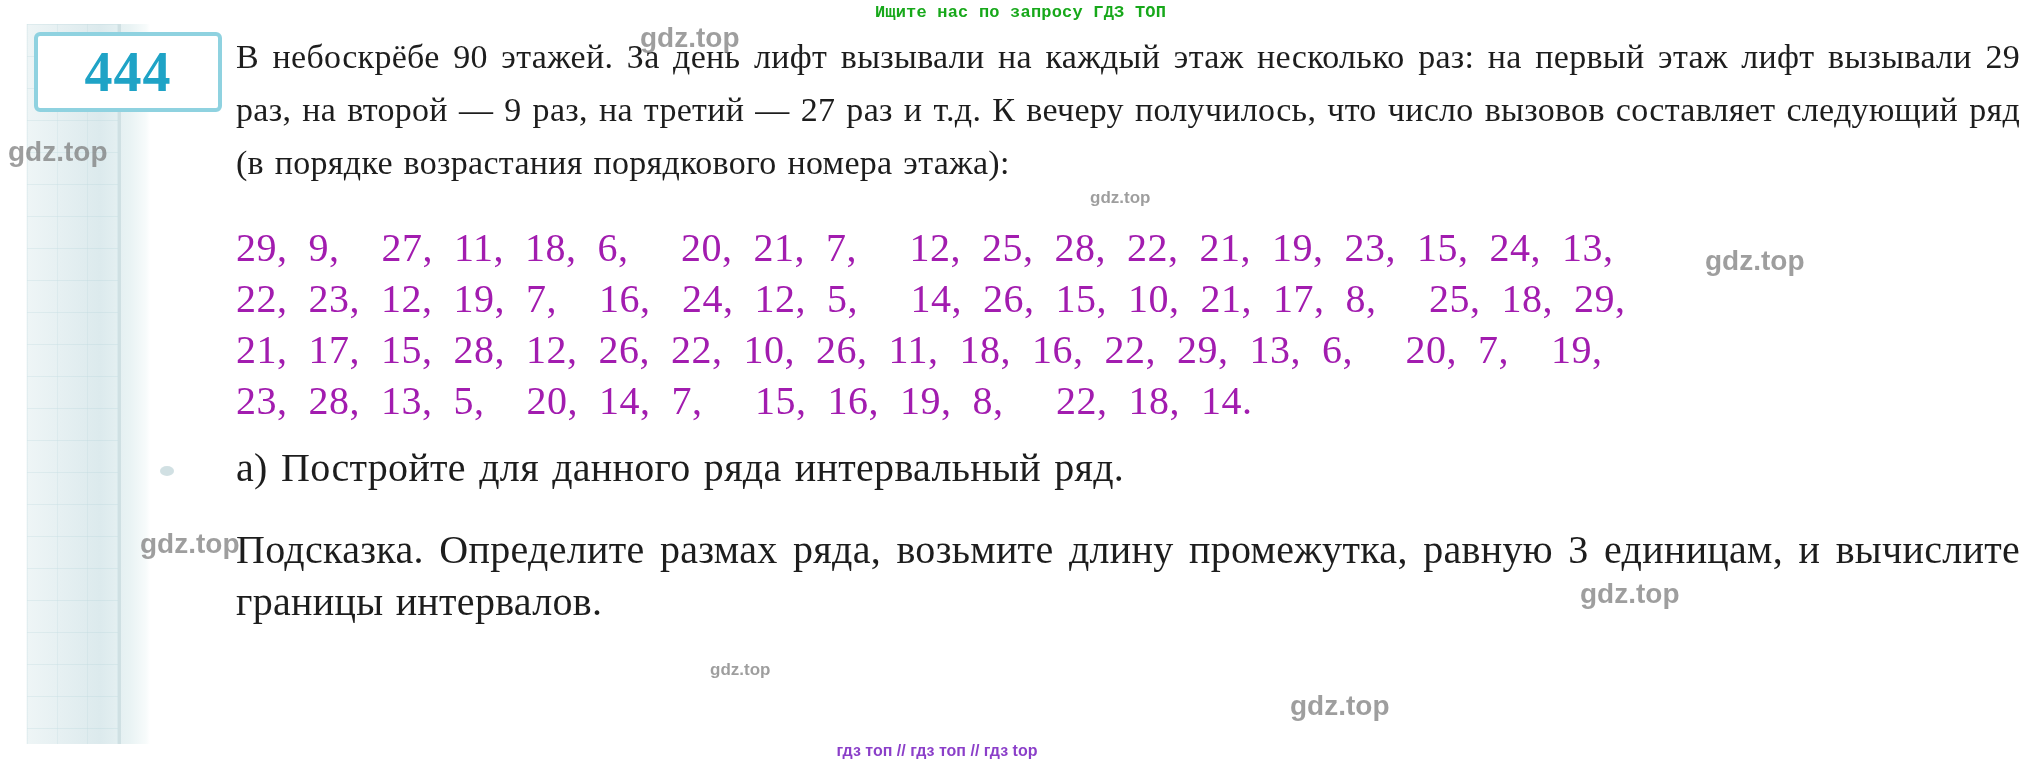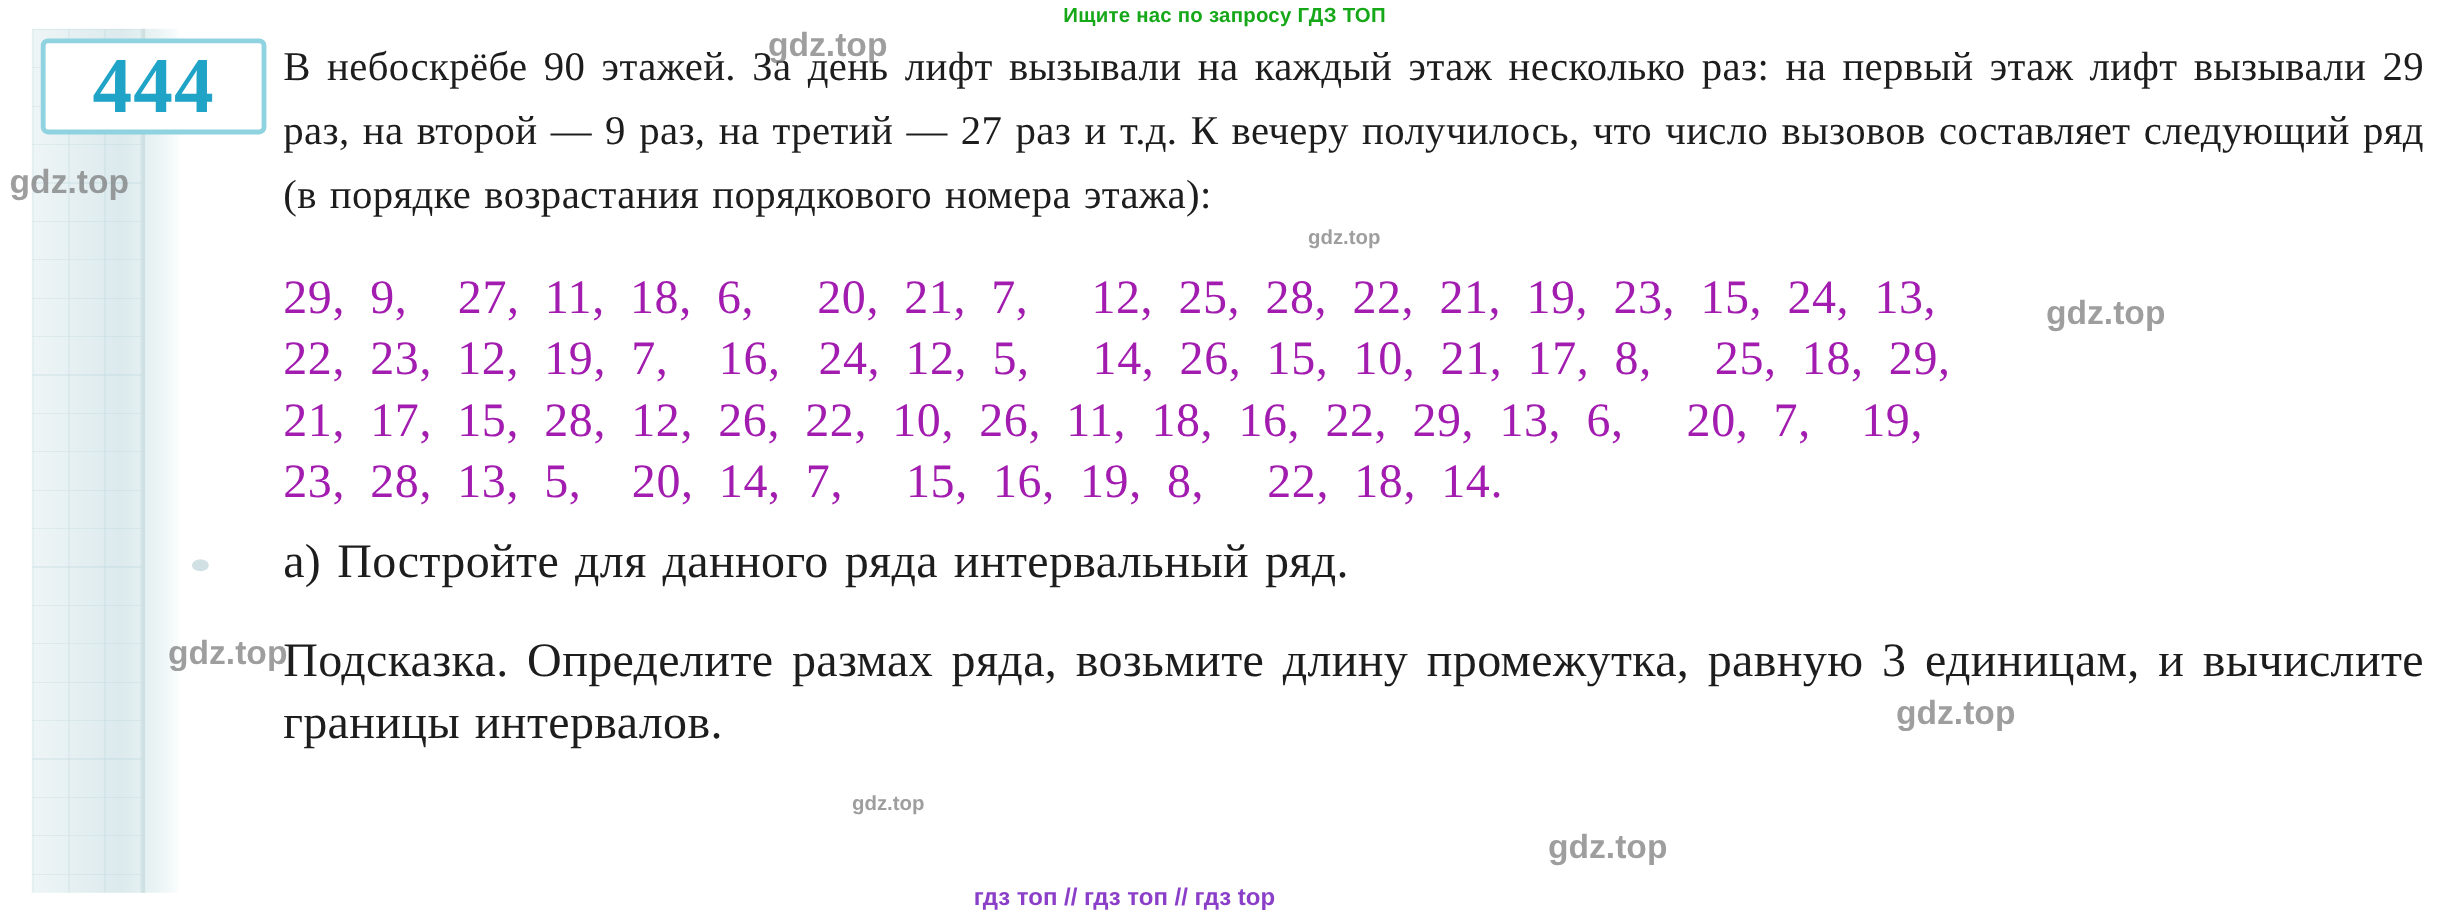--- a/index.html
+++ b/index.html
@@ -15,37 +15,37 @@
     font-family: "Liberation Serif", serif;
   }
 
   
   .top-promo {
     position: absolute;
     top: 0;
     left: 0;
     width: 2041px;
     text-align: center;
-    font-family: Liberation Sans, sans-serif;
+    font-family: Liberation Mono, monospace;
     font-size: 17px;
     font-weight: bold;
     color: #17a81a;
     padding-top: 3px;
     letter-spacing: 0.2px;
   }
 
   
   .bottom-promo {
     position: absolute;
     bottom: 4px;
     left: 0;
     width: 1874px;
     text-align: center;
     font-family: "Liberation Sans", sans-serif;
-    font-size: 20px;
+    font-size: 16px;
     font-weight: bold;
     color: #8b3fc9;
   }
 
   
   .page-margin {
     position: absolute;
     top: 24px;
     left: 0;
     width: 150px;
@@ -92,21 +92,21 @@
     height: 72px;
     border: 4px solid #8fd2e0;
     border-radius: 6px;
     background: #ffffff;
     display: flex;
     align-items: center;
     justify-content: center;
   }
   .ex-number span {
     font-family: "Liberation Serif", serif;
-    font-size: 66px;
+    font-size: 56px;
     font-weight: bold;
     color: #1fa3c6;
     letter-spacing: 1px;
   }
 
   
   .content {
     position: absolute;
     top: 30px;
     left: 236px;

